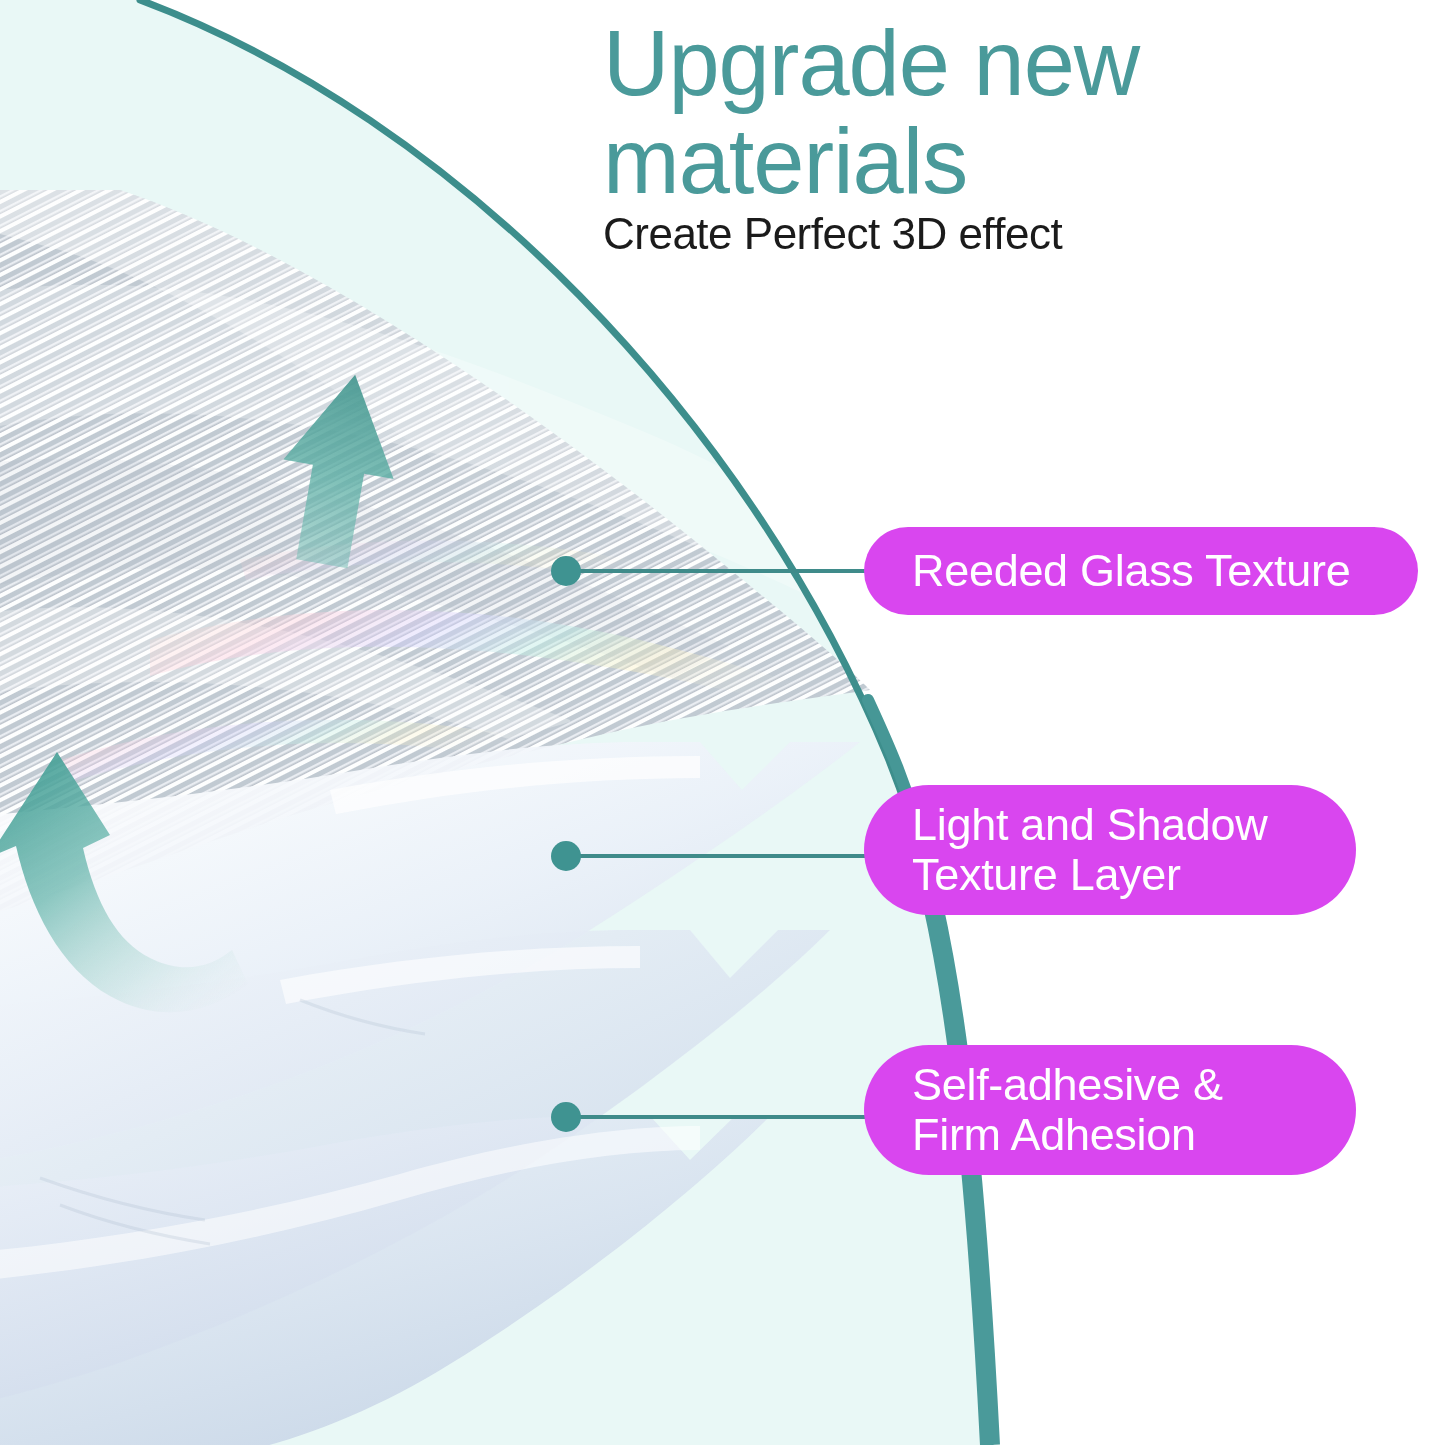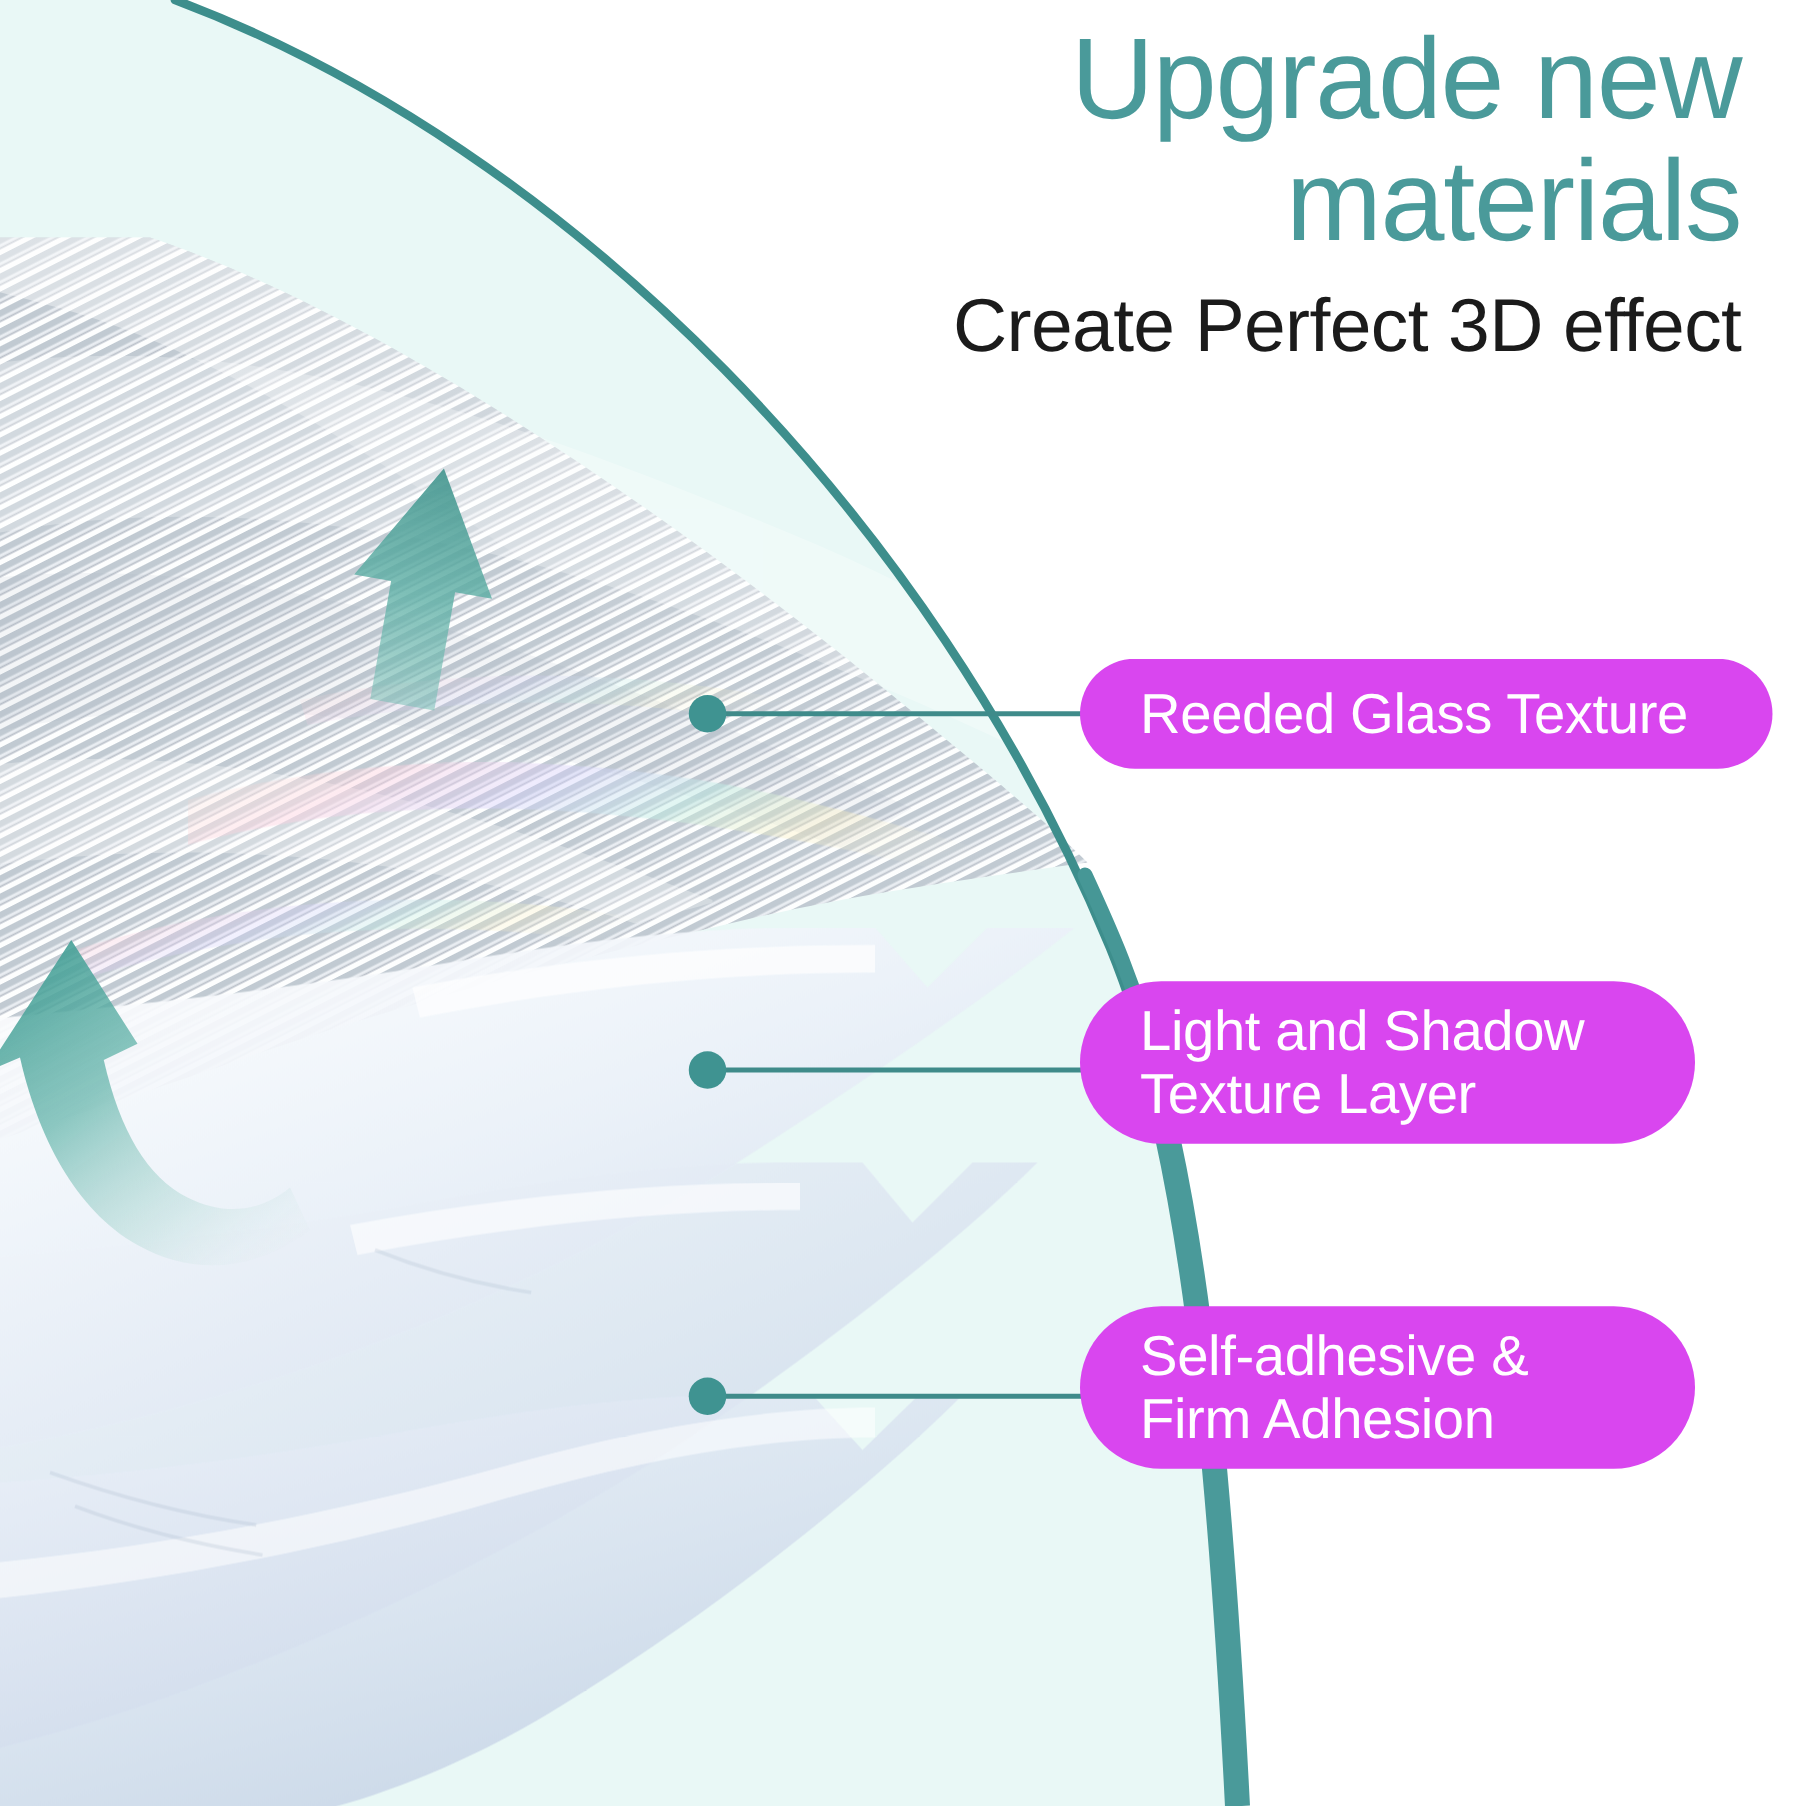--- a/index.html
+++ b/index.html
@@ -4,27 +4,27 @@
 <style>
   html,body{margin:0;padding:0;background:#fff;}
   body{width:1445px;height:1445px;overflow:hidden;font-family:"Liberation Sans",sans-serif;}
 
   #stage{position:relative;width:1445px;height:1445px;background:#ffffff;overflow:hidden;}
 
   
   #art{position:absolute;left:0;top:0;width:1445px;height:1445px;}
 
   
-  .head-wrap{position:absolute;right:52px;top:14px;width:790px;text-align:right;}
+  .head-wrap{position:absolute;right:52px;top:14px;width:790px;text-align:left;}
   .head-line{
     font-size:92px;line-height:1.07;font-weight:400;color:#4a9a9a;
     letter-spacing:-1px;white-space:nowrap;
   }
   .sub-line{
-    margin-top:18px;font-size:60px;line-height:1.05;font-weight:400;color:#1b1b1b;
+    font-size:44px;line-height:1.05;font-weight:400;color:#1b1b1b;
     letter-spacing:-0.5px;white-space:nowrap;
   }
 
   
   .pill{
     position:absolute;
     background:#d946ef;
     color:#ffffff;
     border-radius:999px;
     display:flex;align-items:center;

